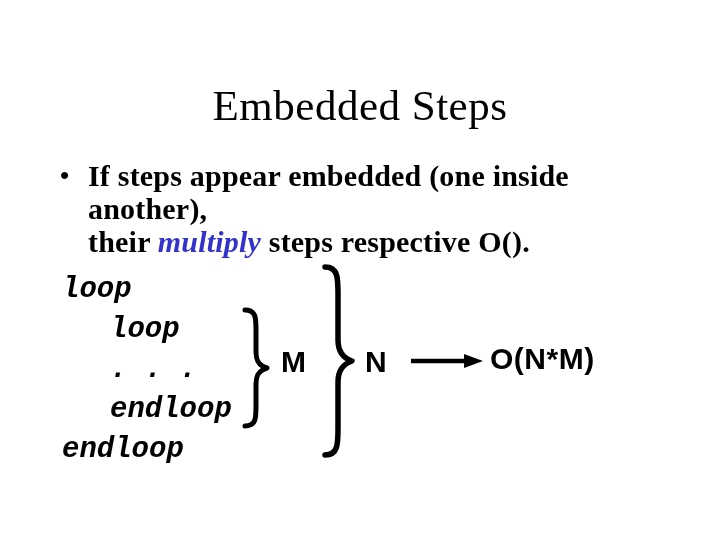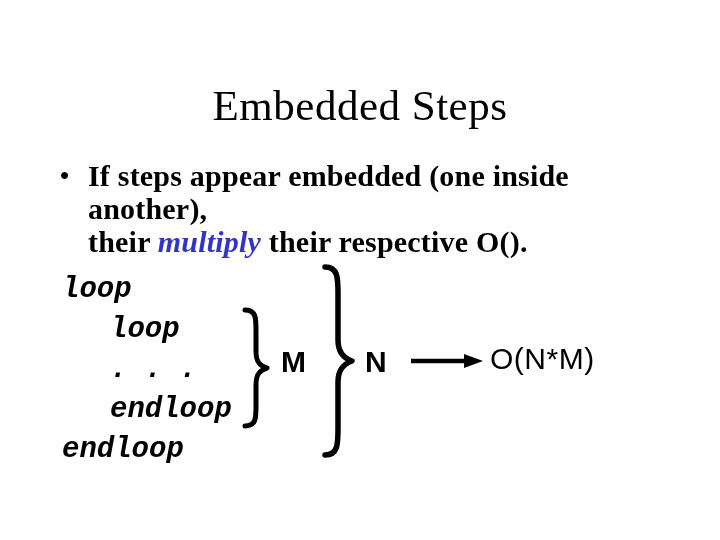--- a/index.html
+++ b/index.html
@@ -70,39 +70,39 @@
     line-height: 1;
     color: #000000;
   }
   .label-m { left: 281px; top: 347px; }
   .label-n { left: 365px; top: 347px; }
   .arrow-wrap { position: absolute; left: 410px; top: 352px; }
   .result {
     position: absolute;
     left: 490px; top: 344px;
     font-family: "Liberation Sans", sans-serif;
-    font-weight: 400;
+    font-weight: 700;
     font-size: 30px;
     line-height: 1;
     color: #000000;
     letter-spacing: 0.5px;
   }
 </style>
 </head>
 <body>
 
 <div class="slide">
 
   <div class="title">Embedded Steps</div>
 
   <div class="bullet">
     <div class="bullet-marker">•</div>
     <div class="bullet-text">
       <span>If steps appear embedded (one inside another),</span><br>
-      <span>their </span><span class="hl-blue" style="color: rgb(51, 51, 204); font-style: italic;">multiply</span><span> their respective O().</span>
+      <span>their </span><span class="hl-blue" style="color: rgb(51, 51, 204); font-style: italic;">multiply</span><span> steps respective O().</span>
     </div>
   </div>
 
   <div class="code">
     <div class="code-line">loop</div>
     <div class="code-line indented">loop</div>
     <div class="code-line indented">. . .</div>
     <div class="code-line indented">endloop</div>
     <div class="code-line">endloop</div>
   </div>

